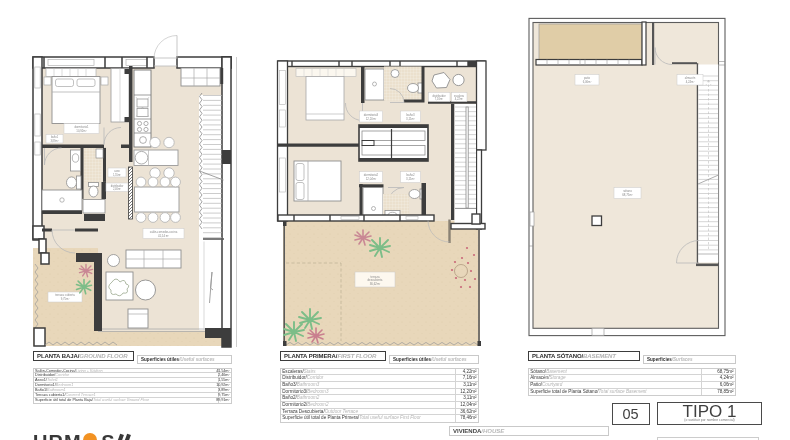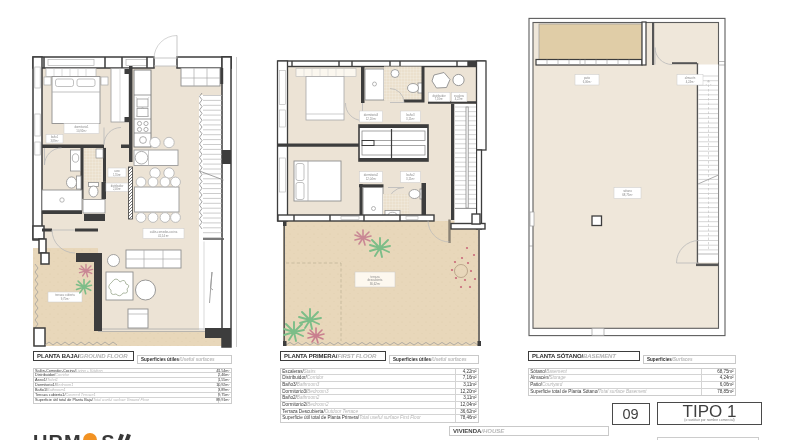--- a/index.html
+++ b/index.html
@@ -569,21 +569,21 @@
 
 <div class="rows" style="left:528px;top:367.5px;width:208px;font-size:4.6px;">
   <div class="row" style="height:6.7px;line-height:6.7px;"><span class="es">&nbsp;Sótano/</span><span class="en">Basement</span><span class="vsep" style="left:172px;"></span><span class="val">68,75m²</span></div>
   <div class="row" style="height:6.7px;line-height:6.7px;"><span class="es">&nbsp;Almacén/</span><span class="en">Storage</span><span class="vsep" style="left:172px;"></span><span class="val">4,24m²</span></div>
   <div class="row" style="height:6.7px;line-height:6.7px;"><span class="es">&nbsp;Patio/</span><span class="en">Courtyard</span><span class="vsep" style="left:172px;"></span><span class="val">6,06m²</span></div>
   <div class="row" style="height:6.7px;line-height:6.7px;"><span class="es">&nbsp;Superficie total de Planta Sótano/</span><span class="en">Total surface Basement</span><span class="vsep" style="left:172px;"></span><span class="val">78,85m²</span></div>
 </div>
 
 <div class="supbox" style="left:449px;top:425.5px;width:160px;height:10px;font-size:6px;color:#444;">VIVIENDA<span class="en">/HOUSE</span></div>
 
-<div style="position:absolute;left:611.5px;top:402.5px;width:38px;height:22px;border:1.4px solid #4a4a4a;box-sizing:border-box;display:flex;align-items:center;justify-content:center;font-size:14.5px;color:#3f3f3f;">09</div>
+<div style="position:absolute;left:611.5px;top:402.5px;width:38px;height:22px;border:1.4px solid #4a4a4a;box-sizing:border-box;display:flex;align-items:center;justify-content:center;font-size:14.5px;color:#3f3f3f;">05</div>
 
 <div style="position:absolute;left:657px;top:401.8px;width:105px;height:23px;border:1.4px solid #4a4a4a;box-sizing:border-box;text-align:center;color:#3f3f3f;">
   <div style="font-size:17px;line-height:14px;margin-top:2.2px;">TIPO 1</div>
   <div style="font-size:3.4px;line-height:3.6px;color:#7a7a7a;">(o sustituir por nombre comercial)</div>
 </div>
 
 <div style="position:absolute;left:657px;top:437px;width:102px;height:10px;border:0.9px solid #cccccc;box-sizing:border-box;"></div>
 
 <div style="position:absolute;left:33px;top:430.5px;width:200px;height:30px;font-weight:bold;font-size:20px;letter-spacing:1px;color:#383838;">URM&nbsp;&nbsp;&nbsp;S</div>
 

